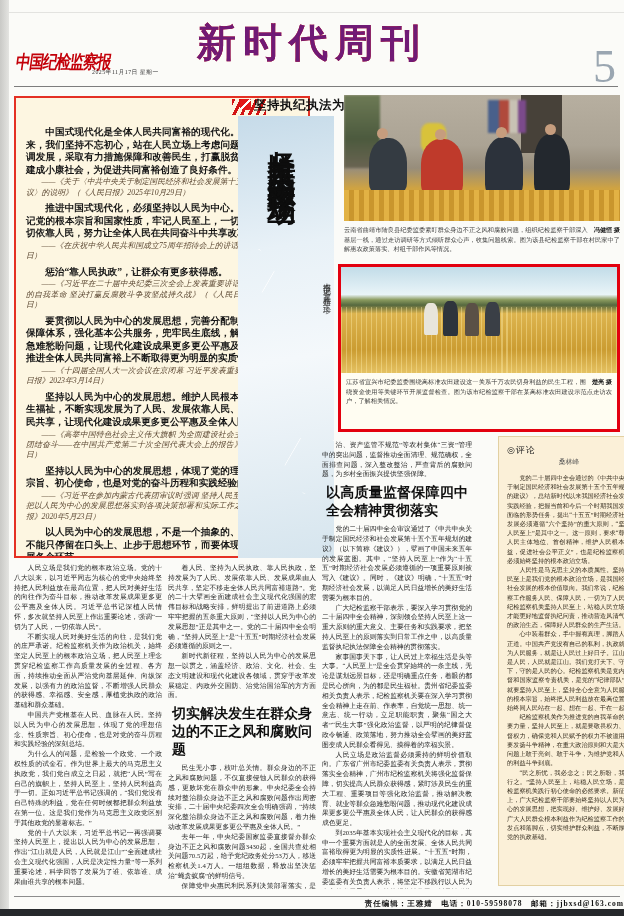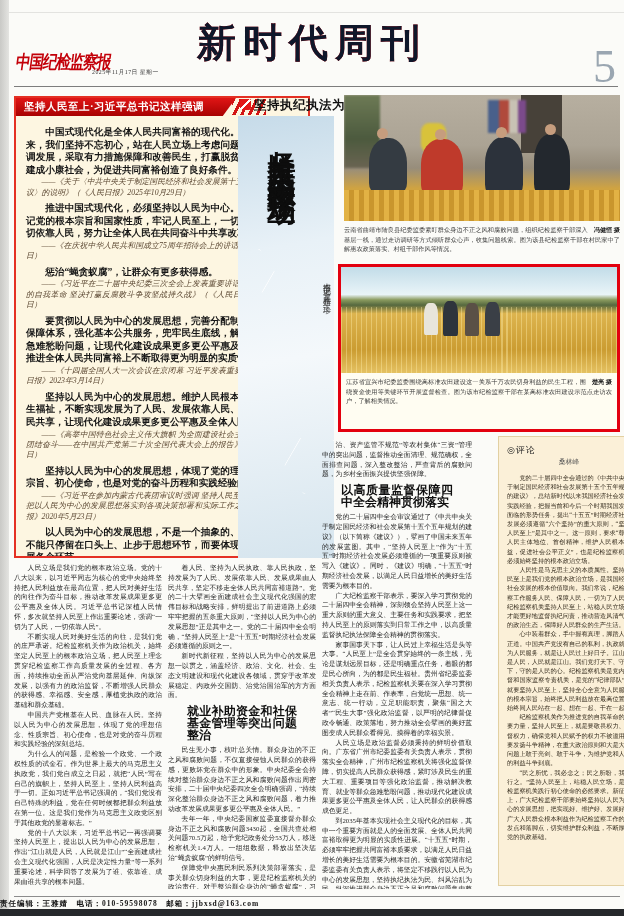--- a/index.html
+++ b/index.html
@@ -8,21 +8,21 @@
   .left-strip{position:absolute;left:0;top:0;width:9px;height:916px;
         background:linear-gradient(90deg,#c9c9c6,#e4e4e1);}
   .top-hairline{position:absolute;left:9px;right:0;top:12px;border-top:1px solid #e3e3e0;}
 
   
   .masthead-logo{position:absolute;left:14px;top:53px;width:74px;height:24px;
         color:#c30009;font-weight:bold;font-size:14.5px;line-height:24px;letter-spacing:-1px;
         transform:skewX(-8deg) scaleY(1.25);transform-origin:left bottom;white-space:nowrap;}
   .masthead-date{position:absolute;left:92px;top:68px;font-size:5.8px;color:#333;letter-spacing:.5px;}
   .weekly-title{position:absolute;left:0;right:0;top:16px;text-align:center;
-        color:#0f172a;font-size:39px;font-weight:900;letter-spacing:7px;
+        color:#701a75;font-size:39px;font-weight:900;letter-spacing:7px;
         font-family:"Liberation Serif","DejaVu Serif",serif;text-shadow:0 0 .4px #c40008;}
   .page-number{position:absolute;right:8px;top:40px;font-size:46px;color:#9aa6b1;
         font-family:"Liberation Serif",serif;font-weight:400;}
   .header-rule{position:absolute;left:14px;right:6px;top:86px;border-top:1.5px solid #7d7d7d;}
 
   
   .quote-box{position:absolute;left:14px;top:96px;width:296px;height:462px;box-sizing:border-box;
         background:#fdf6e1;border:2.5px solid #e43024;overflow:hidden;}
   .qb-head{position:relative;height:20px;margin:0;}
   .qb-bar{position:absolute;left:0;top:0;height:18px;width:212px;
@@ -81,63 +81,62 @@
         background:repeating-linear-gradient(90deg,rgba(255,238,170,.8) 0 1.5px,rgba(0,0,0,0) 1.5px 5px);}
   .fig{position:absolute;border-radius:35% 35% 10% 10%;filter:blur(.4px);}
 
   
   .col{position:absolute;overflow:hidden;}
   .col1{left:14px;top:563px;width:148px;height:326px;}
   .col2{left:168px;top:563px;width:148px;height:326px;}
   .col3{left:322px;top:440px;width:150px;height:449px;}
   .para{font-size:6.8px;line-height:9.8px;text-indent:2em;text-align:justify;
         word-break:break-all;color:#262626;}
-  .subhead{font-size:12px;line-height:12px;font-weight:bold;color:#0f0f0f;
-        margin:5px 15px 4px;padding:0 4px;text-align:justify;word-break:break-all;}
+  .subhead{font-size:14px;line-height:18px;font-weight:bold;color:#0f0f0f;
+        margin:5px 0 4px;padding:0 4px;text-align:justify;word-break:break-all;}
 
   
   .comment{position:absolute;left:498px;top:436px;width:142px;height:450px;box-sizing:border-box;
         background:#fbf0d8;border:1px solid #e2d0a2;padding:7px 8px;overflow:hidden;}
   .comment-kicker{font-size:9px;color:#222;letter-spacing:1px;}
   .comment-title{font-size:16px;font-weight:900;text-align:center;letter-spacing:2.5px;
         color:#111;margin:5px 0 4px;}
   .comment-author{font-size:6.8px;text-align:center;color:#555;margin-bottom:6px;}
   .cpara{font-size:6.2px;line-height:9.2px;text-indent:2em;text-align:justify;
         word-break:break-all;color:#332a1c;}
 
   
   .footer-rule{position:absolute;left:14px;right:4px;top:896px;border-top:1px solid #8c8c8c;}
-  .footer{position:absolute;left:0;right:0;top:899px;text-align:left;font-size:7.5px;
+  .footer{position:absolute;left:0;right:0;top:899px;text-align:right;font-size:7.5px;
         font-weight:bold;color:#111;letter-spacing:1px;}
   .bottom-bar{position:absolute;left:0;right:0;top:909px;height:7px;background:#26282b;}
 </style>
 </head>
 <body>
 
 <div class="page">
   <div class="left-strip"></div>
   <div class="top-hairline"></div>
 
   <div class="masthead-logo">中国纪检监察报</div>
   <div class="masthead-date">2025年11月17日 星期一</div>
   <div class="weekly-title">新时代周刊</div>
   <div class="page-number">5</div>
   <div class="header-rule"></div>
 
   <section class="quote-box">
     <div class="qb-head">
-      <div class="qb-bar">坚持人民至上·习近平总书记这样强调</div>
       <div class="qb-stripes"></div>
     </div>
     <div class="qb-content">
         <div class="quote">中国式现代化是全体人民共同富裕的现代化。党的十八大以来，我们坚持不忘初心，站在人民立场上考虑问题，推动区域协调发展，采取有力措施保障和改善民生，打赢脱贫攻坚战，全面建成小康社会，为促进共同富裕创造了良好条件。</div>
         <div class="source">——《关于〈中共中央关于制定国民经济和社会发展第十五个五年规划的建议〉的说明》（《人民日报》2025年10月29日）</div>
         <div class="quote">推进中国式现代化，必须坚持以人民为中心。我们要始终牢记党的根本宗旨和国家性质，牢记人民至上，一切为了人民，一切依靠人民，努力让全体人民在共同奋斗中共享改革发展成果。</div>
         <div class="source">——《在庆祝中华人民共和国成立75周年招待会上的讲话》（2024年9月30日）</div>
-        <div class="quote">惩治“蝇贪蚁腐”，让群众有更多获得感。</div>
+        <div class="quote">惩治“靠人民执政”，让群众有更多获得感。</div>
         <div class="source">——《习近平在二十届中央纪委三次全会上发表重要讲话强调 深入推进党的自我革命 坚决打赢反腐败斗争攻坚战持久战》（《人民日报》2024年1月9日）</div>
         <div class="quote">要贯彻以人民为中心的发展思想，完善分配制度，健全社会保障体系，强化基本公共服务，兜牢民生底线，解决好人民群众急难愁盼问题，让现代化建设成果更多更公平惠及全体人民，在推进全体人民共同富裕上不断取得更为明显的实质性进展。</div>
         <div class="source">——《十四届全国人大一次会议在京闭幕 习近平发表重要讲话》（《人民日报》2023年3月14日）</div>
         <div class="quote">坚持以人民为中心的发展思想。维护人民根本利益，增进民生福祉，不断实现发展为了人民、发展依靠人民、发展成果由人民共享，让现代化建设成果更多更公平惠及全体人民。</div>
         <div class="source">——《高举中国特色社会主义伟大旗帜 为全面建设社会主义现代化国家而团结奋斗——在中国共产党第二十次全国代表大会上的报告》（2022年10月16日）</div>
         <div class="quote">坚持以人民为中心的发展思想，体现了党的理想信念、性质宗旨、初心使命，也是对党的奋斗历程和实践经验的深刻总结。</div>
         <div class="source">——《习近平在参加内蒙古代表团审议时强调 坚持人民至上 不断造福人民 把以人民为中心的发展思想落实到各项决策部署和实际工作之中》（《人民日报》2020年5月23日）</div>
         <div class="quote">以人民为中心的发展思想，不是一个抽象的、玄奥的概念，不能只停留在口头上、止步于思想环节，而要体现在经济社会发展各个环节。</div>
       </div>
   </section>
@@ -183,21 +182,21 @@
   <div class="col col1">
       <div class="para">人民立场是我们党的根本政治立场。党的十八大以来，以习近平同志为核心的党中央始终坚持把人民利益放在最高位置，把人民对美好生活的向往作为奋斗目标，推动改革发展成果更多更公平惠及全体人民。习近平总书记深植人民情怀，多次就坚持人民至上作出重要论述，强调“一切为了人民，一切依靠人民”。</div>
       <div class="para">不断实现人民对美好生活的向往，是我们党的庄严承诺。纪检监察机关作为政治机关，始终坚定人民至上的根本政治立场，把人民至上理念贯穿纪检监察工作高质量发展的全过程、各方面，持续推动全面从严治党向基层延伸、向纵深发展，以强有力的政治监督，不断增强人民群众的获得感、幸福感、安全感，厚植党执政的政治基础和群众基础。</div>
       <div class="para">中国共产党根基在人民、血脉在人民。坚持以人民为中心的发展思想，体现了党的理想信念、性质宗旨、初心使命，也是对党的奋斗历程和实践经验的深刻总结。</div>
       <div class="para">为什么人的问题，是检验一个政党、一个政权性质的试金石。作为世界上最大的马克思主义执政党，我们党自成立之日起，就把“人民”写在自己的旗帜上，坚持人民至上，坚持人民利益高于一切。正如习近平总书记强调的，“我们党没有自己特殊的利益，党在任何时候都把群众利益放在第一位。这是我们党作为马克思主义政党区别于其他政党的显著标志。”</div>
       <div class="para">党的十八大以来，习近平总书记一再强调要坚持人民至上，提出以人民为中心的发展思想，作出“江山就是人民，人民就是江山”“全面建成社会主义现代化强国，人民是决定性力量”等一系列重要论述，科学回答了发展为了谁、依靠谁、成果由谁共享的根本问题。</div>
     </div>
   <div class="col col2">
       <div class="para">着人民、坚持为人民执政、靠人民执政，坚持发展为了人民、发展依靠人民、发展成果由人民共享，坚定不移走全体人民共同富裕道路”。党的二十大擘画全面建成社会主义现代化强国的宏伟目标和战略安排，鲜明提出了前进道路上必须牢牢把握的五条重大原则，“坚持以人民为中心的发展思想”正是其中之一。党的二十届四中全会明确，“坚持人民至上”是“十五五”时期经济社会发展必须遵循的原则之一。</div>
       <div class="para">新时代新征程，坚持以人民为中心的发展思想一以贯之，涵盖经济、政治、文化、社会、生态文明建设和现代化建设各领域，贯穿于改革发展稳定、内政外交国防、治党治国治军的方方面面。</div>
-      <div class="subhead">就业补助资金和社保基金管理等突出问题整治</div>
+      <div class="subhead">切实解决发生在群众身边的不正之风和腐败问题</div>
       <div class="para">民生无小事，枝叶总关情。群众身边的不正之风和腐败问题，不仅直接侵蚀人民群众的获得感，更败坏党在群众中的形象。中央纪委全会持续对整治群众身边不正之风和腐败问题作出周密安排，二十届中央纪委四次全会明确强调，“持续深化整治群众身边不正之风和腐败问题，着力推动改革发展成果更多更公平惠及全体人民。”</div>
       <div class="para">去年一年，中央纪委国家监委直接督办群众身边不正之风和腐败问题3430起，全国共查处相关问题70.5万起，给予党纪政务处分53万人，移送检察机关1.4万人。一组组数据，释放出坚决惩治“蝇贪蚁腐”的鲜明信号。</div>
       <div class="para">保障党中央惠民利民系列决策部署落实，是事关群众切身利益的大事，更是纪检监察机关的政治责任。对于整治群众身边的“蝇贪蚁腐”，习近平总书记始终念兹在兹、高度重视，带领全党坚定不移整治群众身边的不正之风和腐败问题，使之成为新时代全面从严治党的一个重要方面。</div>
     </div>
   <div class="col col3">
       <div class="para">治、资产监管不规范”等农村集体“三资”管理中的突出问题，监督推动全面清理、规范确权，全面排查问题，深入整改整治，严查背后的腐败问题，为乡村全面振兴提供坚强保障。</div>
       <div class="subhead">以高质量监督保障四中全会精神贯彻落实</div>
       <div class="para">党的二十届四中全会审议通过了《中共中央关于制定国民经济和社会发展第十五个五年规划的建议》（以下简称《建议》），擘画了中国未来五年的发展蓝图。其中，“坚持人民至上”作为“十五五”时期经济社会发展必须遵循的一项重要原则被写入《建议》。同时，《建议》明确，“十五五”时期经济社会发展，以满足人民日益增长的美好生活需要为根本目的。</div>
       <div class="para">广大纪检监察干部表示，要深入学习贯彻党的二十届四中全会精神，深刻领会坚持人民至上这一重大原则的重大意义、主要任务和实践要求，把坚持人民至上的原则落实到日常工作之中，以高质量监督执纪执法保障全会精神的贯彻落实。</div>
       <div class="para">家事国事天下事，让人民过上幸福生活是头等大事。“人民至上”是全会贯穿始终的一条主线，无论是谋划远景目标，还是明确重点任务，着眼的都是民心所向，为的都是民生福祉。贵州省纪委监委相关负责人表示，纪检监察机关要在深入学习贯彻全会精神上走在前、作表率，自觉统一思想、统一意志、统一行动，立足职能职责，聚焦“国之大者”“民生大事”强化政治监督，以严明的纪律督促政令畅通、政策落地，努力推动全会擘画的美好蓝图变成人民群众看得见、摸得着的幸福实景。</div>

